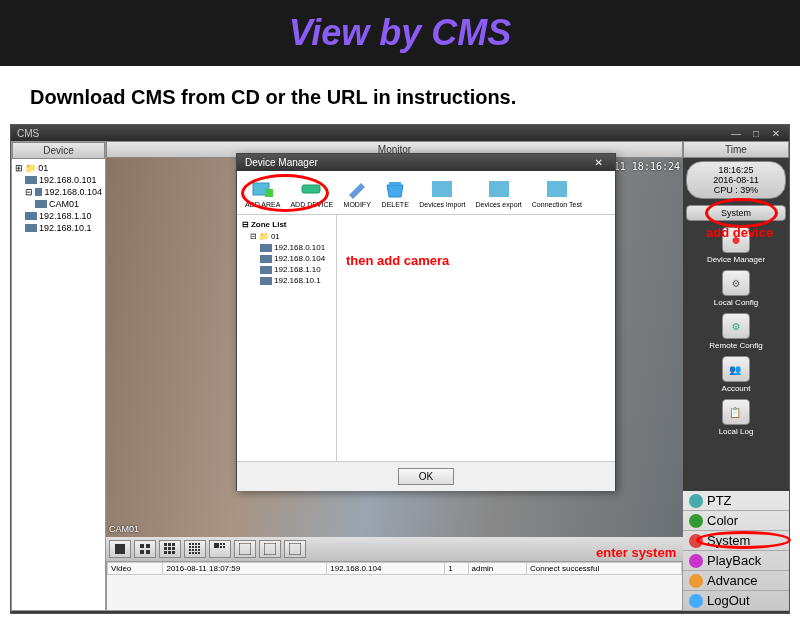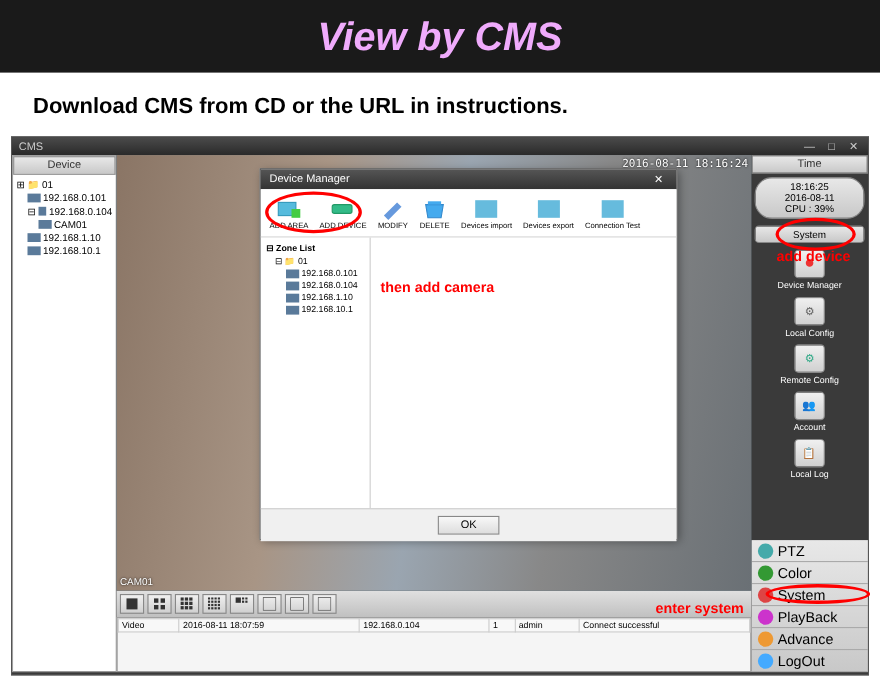--- a/index.html
+++ b/index.html
@@ -1,18 +1,18 @@
 <!DOCTYPE html>
 <html><head>
 <meta charset="utf-8">
 <style>
 * { margin: 0; padding: 0; box-sizing: border-box; font-family: Arial, sans-serif; }
 body { width: 800px; height: 630px; background: #fff; overflow: hidden; }
 
-.header-black { background: #1a1a1a; color: #f0abfc; text-align: center; padding: 12px 2px; }
+.header-black { background: #1a1a1a; color: #8b5cf6; text-align: center; padding: 12px 2px; }
 .header-black h1 { font-size: 36px; font-weight: bold; font-style: italic; }
 
 .subtitle { text-align: left; padding: 20px 30px 15px; font-size: 20px; font-weight: bold; }
 
 .app-window { position: relative; width: 780px; height: 490px; margin: 0 10px; border: 1px solid #555; background: #3a3a3a; font-size: 10px; }
 
 .panel-header { background: linear-gradient(#e8e8e8, #c8c8c8); border: 1px solid #888; text-align: center; padding: 2px; font-size: 10px; color: #333; }
 
 .app-titlebar { background: linear-gradient(#4a4a4a, #2a2a2a); color: #ccc; padding: 2px 6px; font-size: 10px; display: flex; justify-content: space-between; align-items: center; }
 .titlebar-buttons { display: flex; gap: 6px; }
@@ -119,20 +119,21 @@
             <span>192.168.1.10</span>
           </div>
         <div class="tree-item indent1">
             <span class="cam-icon"></span> 
             <span>192.168.10.1</span>
           </div>
       </div>
     </div>
 
     <div class="center-area">
+      <div class="monitor-header">Monitor</div>
       <div class="video-area">
         <div class="video-bg"></div>
         <div class="video-overlay">2016-08-11 18:16:24</div>
         <div class="video-cam-label">CAM01</div>
       </div>
       <div class="grid-toolbar">
         <div class="grid-btn">
             <svg viewBox="0 0 12 12">
               <rect x="1" y="1" width="10" height="10" fill="#333"></rect>
             </svg>

